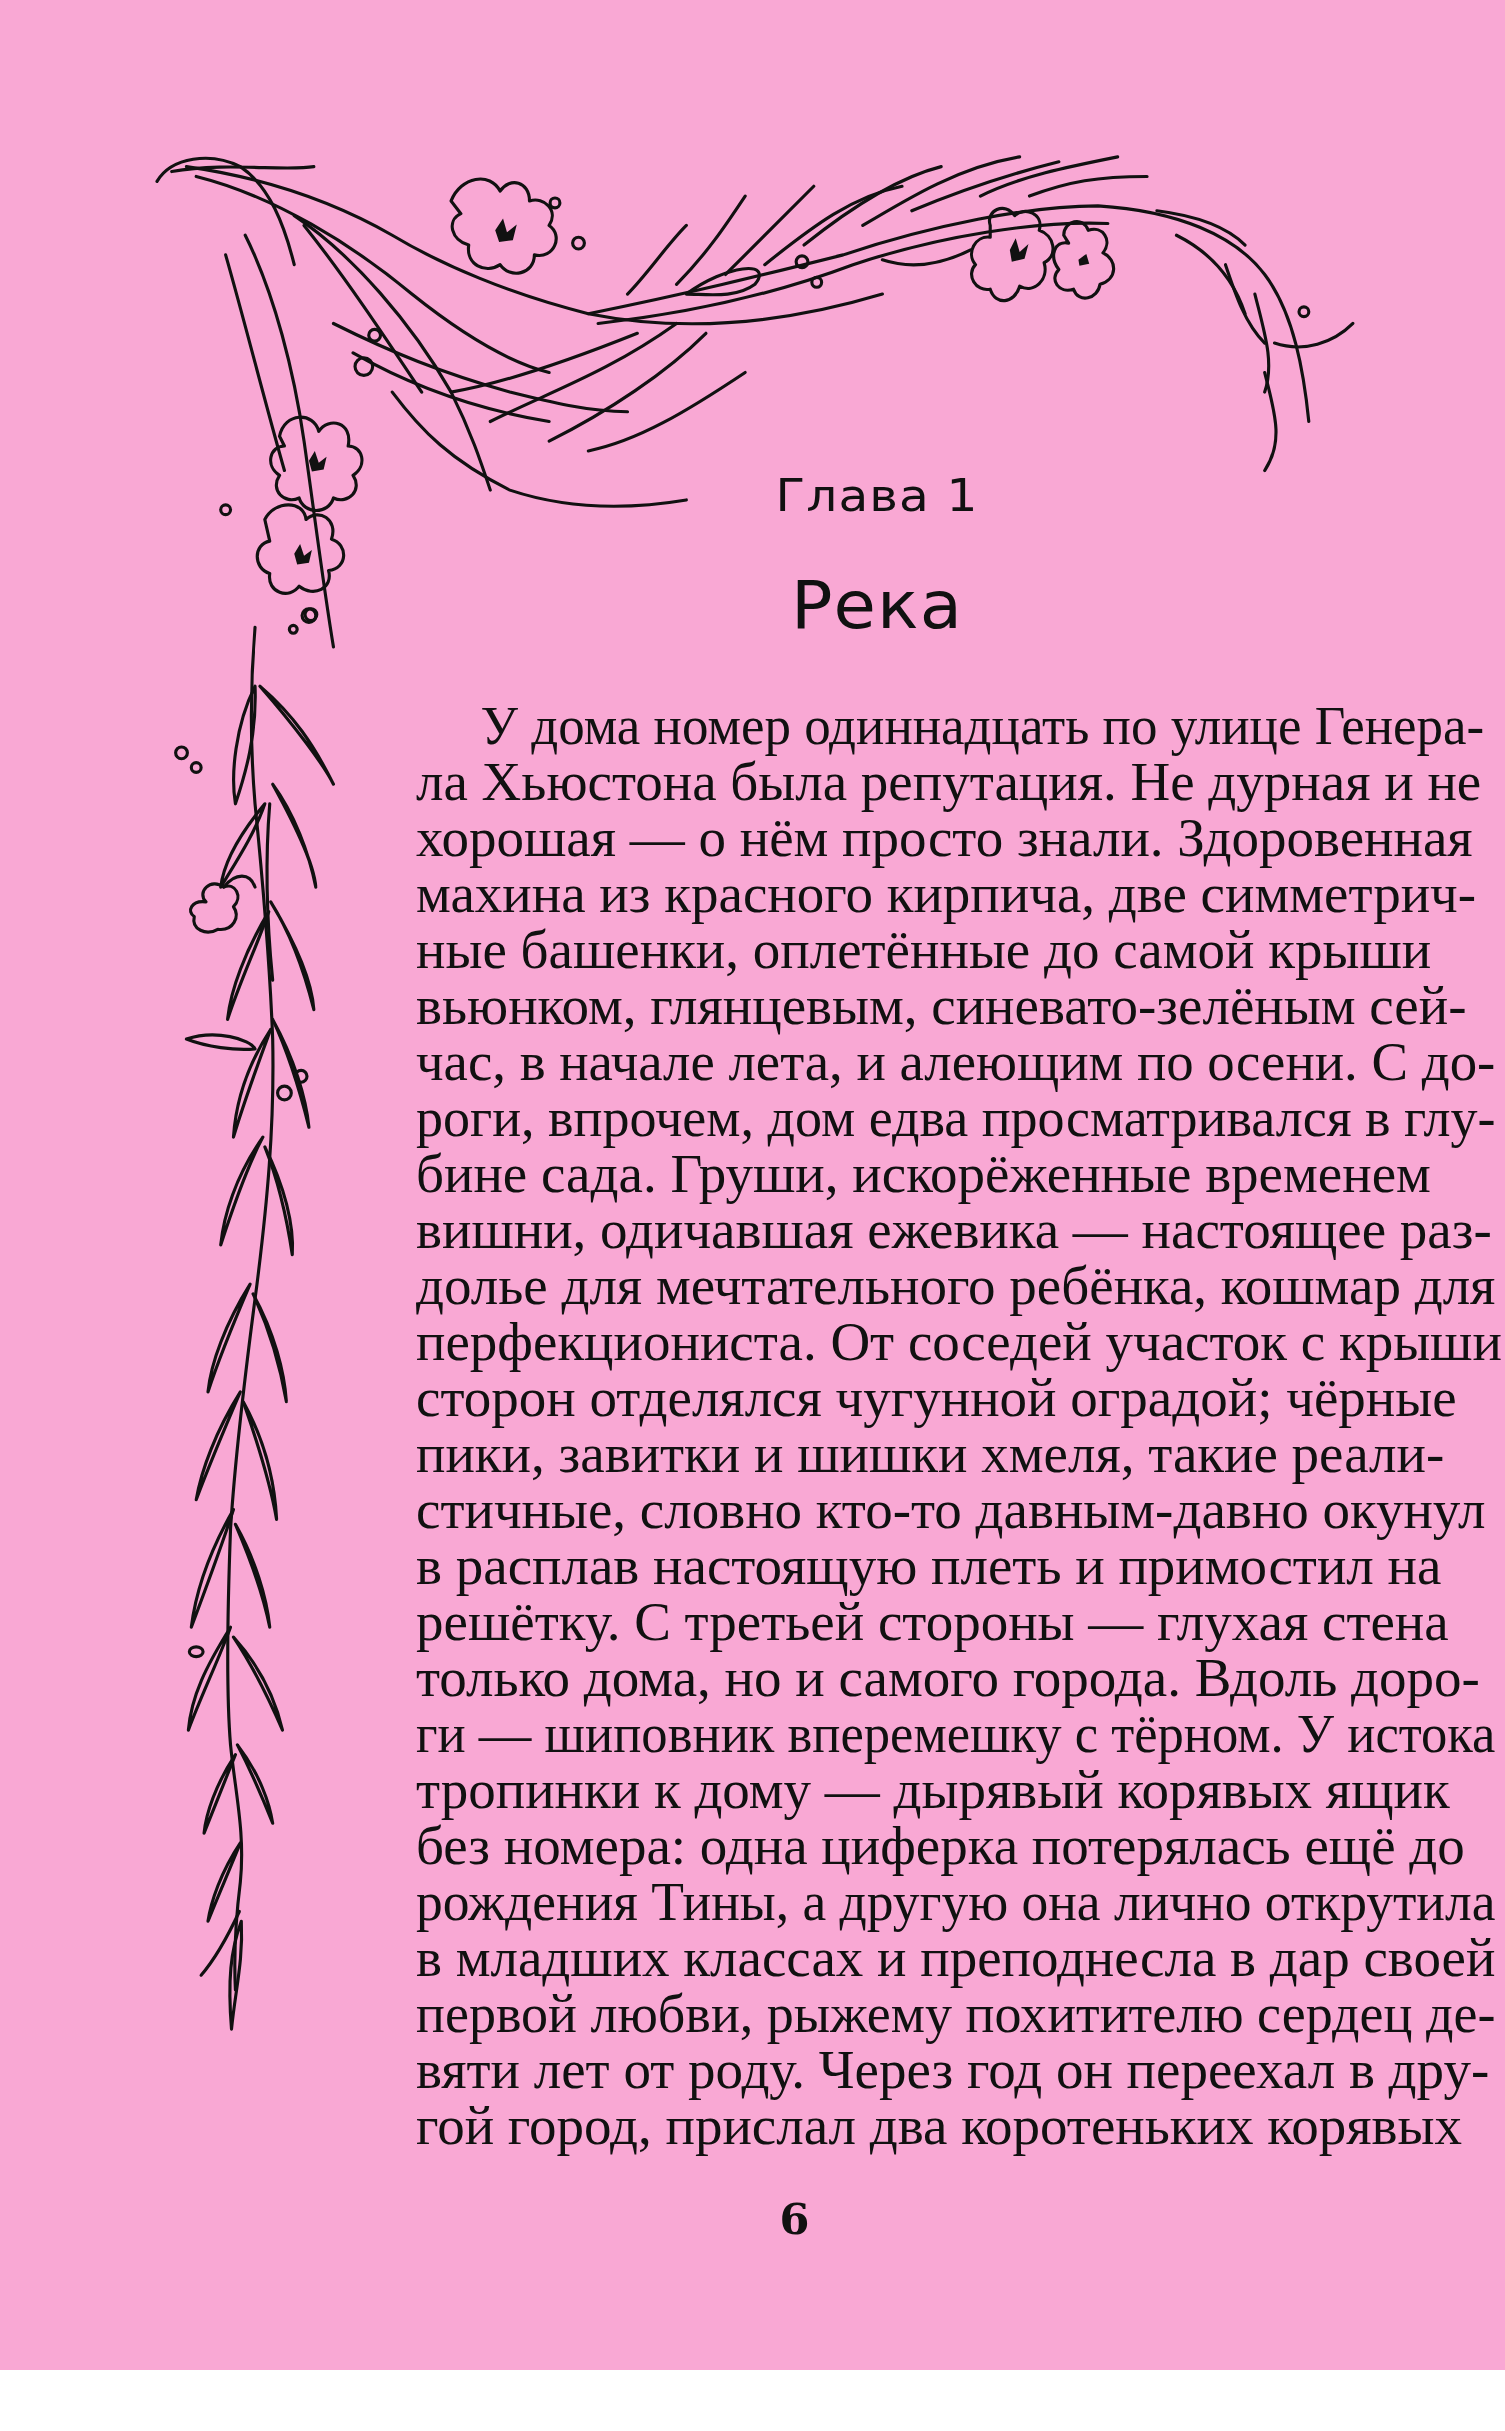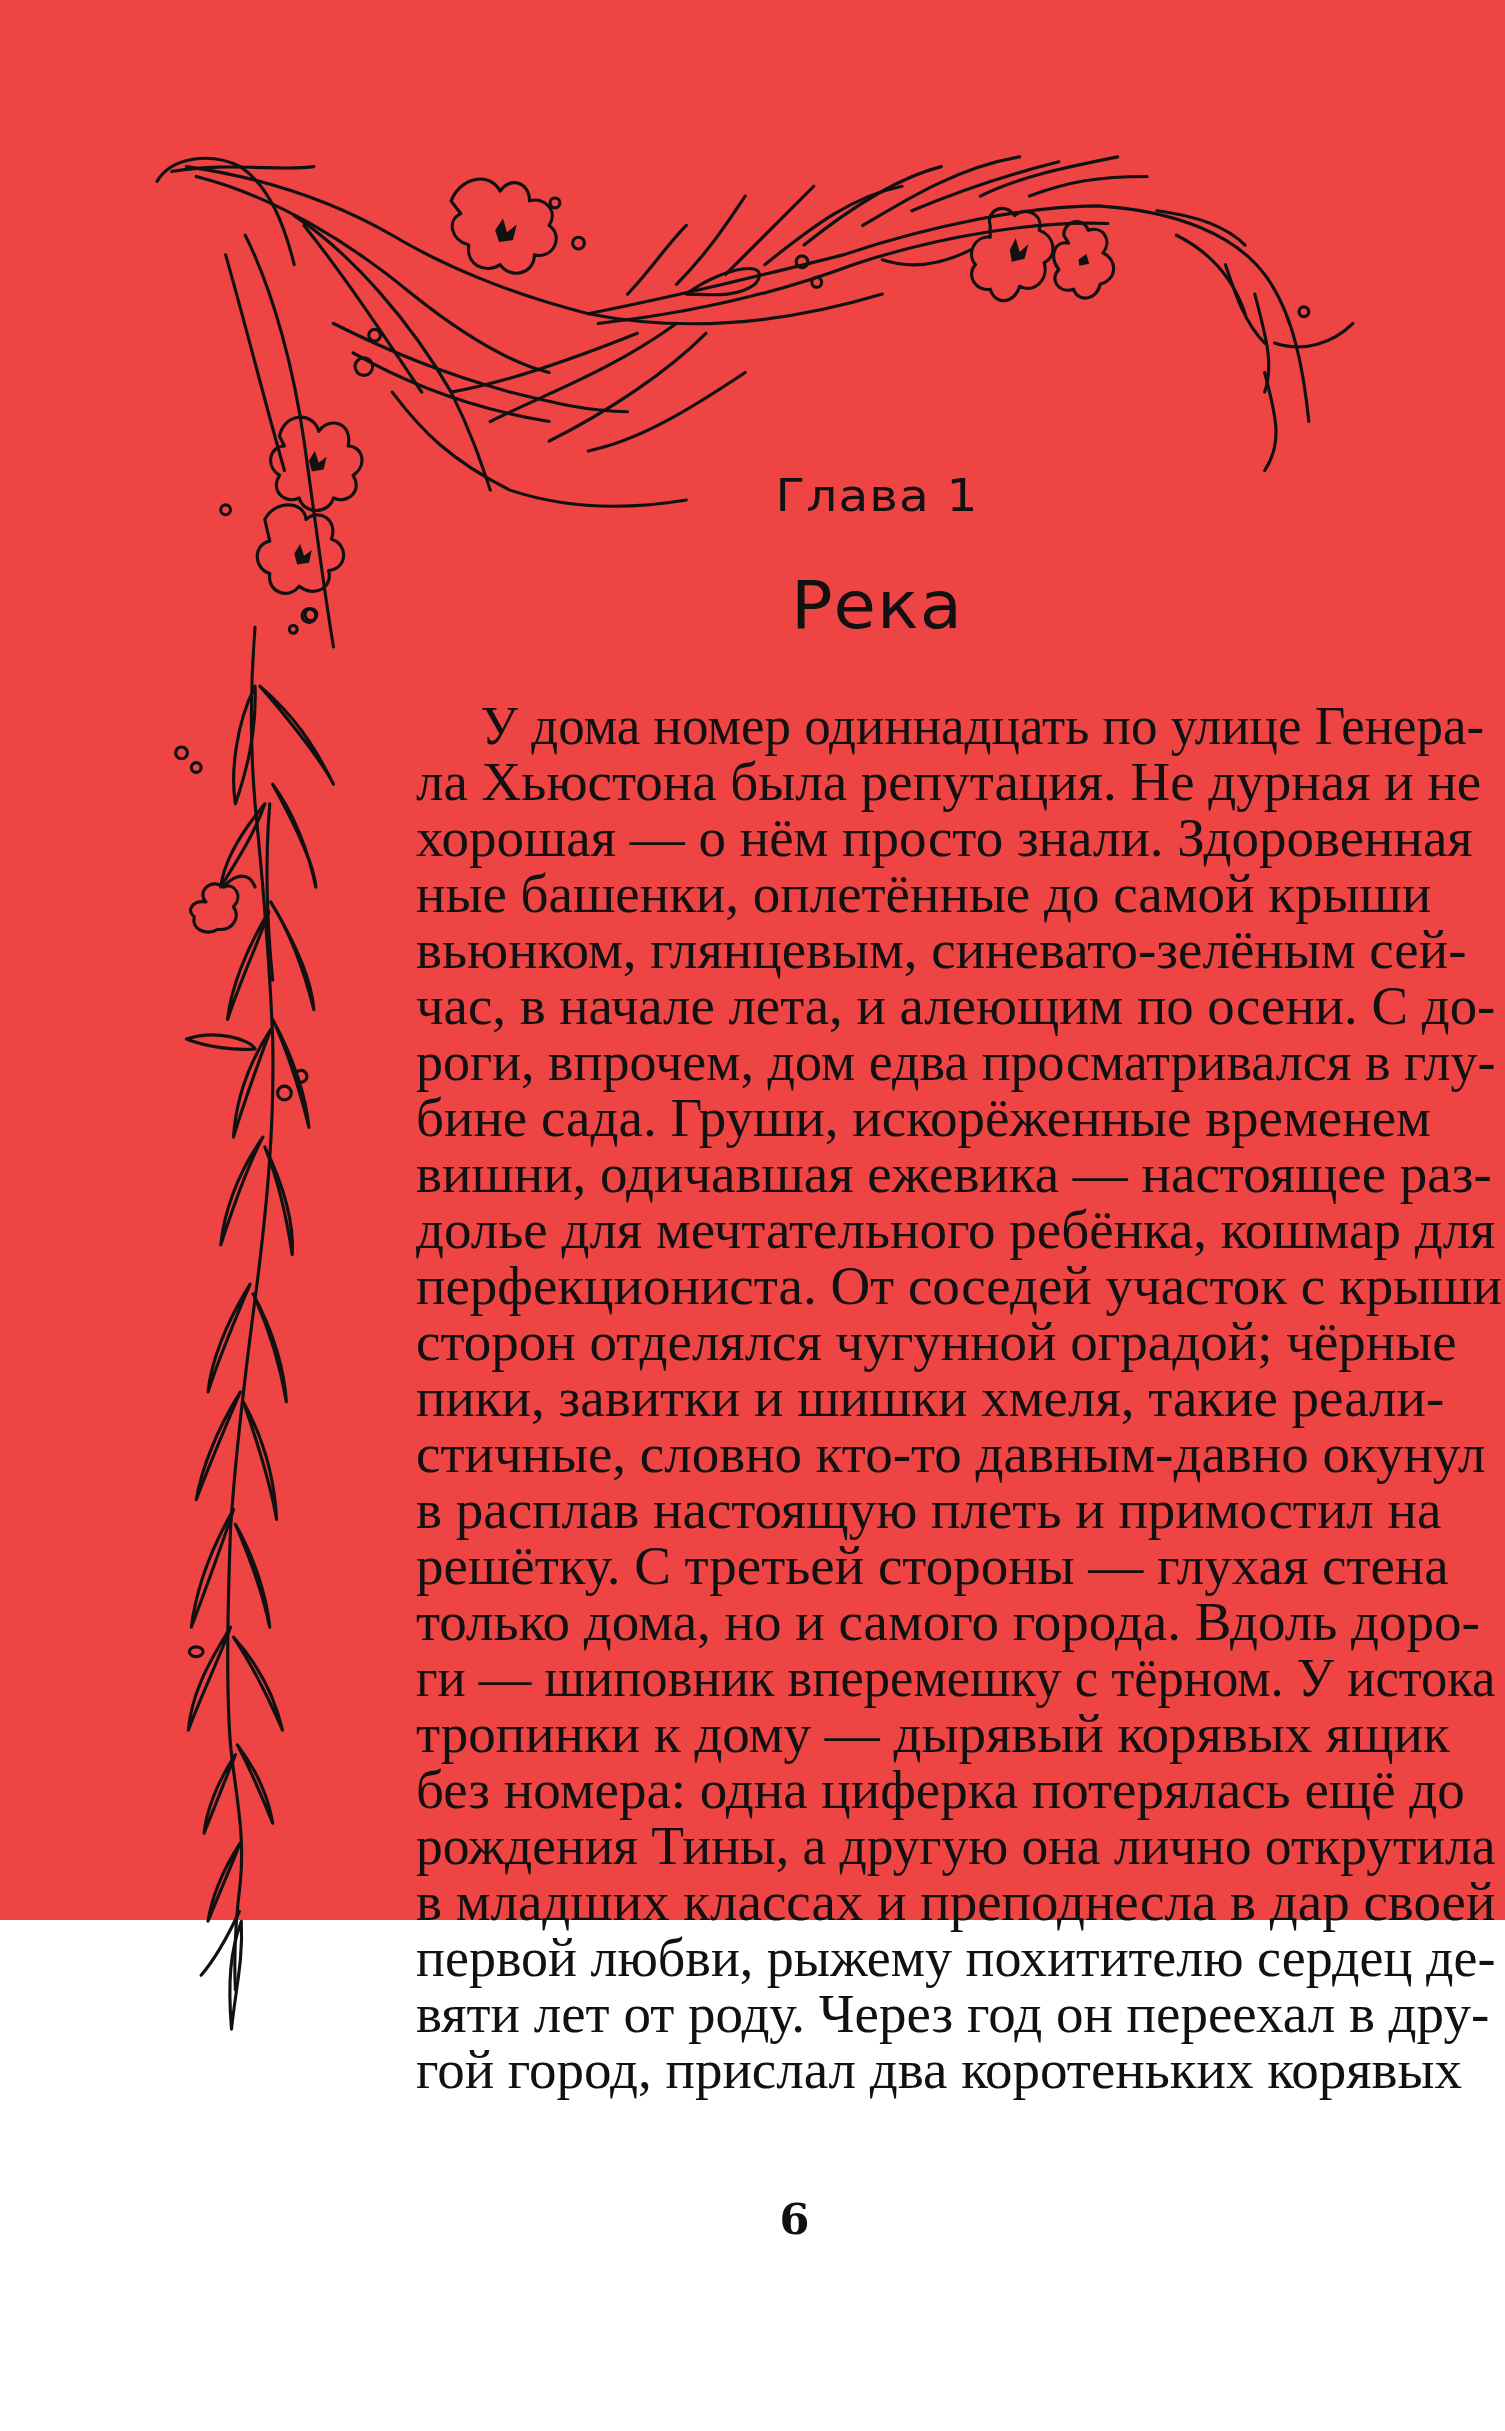--- a/index.html
+++ b/index.html
@@ -11,22 +11,22 @@
       width: 1506px;
       height: 2432px;
       position: relative;
       overflow: hidden;
       color: #111111;
     }
     .page {
       position: absolute;
       left: 0; top: 0;
       width: 1506px;
-      height: 1920px;
-      background: #ef4444;
+      height: 2370px;
+      background: #f9a8d4;
     }
     .ornament {
       position: absolute;
       left: 0; top: 0;
       width: 1506px;
       height: 2432px;
       pointer-events: none;
     }
     .ornament path, .ornament ellipse, .ornament circle {
       fill: none;
@@ -194,20 +194,21 @@
     <ellipse cx="200" cy="1685" rx="7" ry="5"></ellipse>
   </svg>
 
   <div class="heading chapter-label">Глава 1</div>
   <div class="heading chapter-title">Река</div>
 
   <div class="body-text">
     <span class="line indent" style="width: 959px; transform: scaleX(0.963); padding-left: 67px;">У дома номер одиннадцать по улице Генера-</span>
     <span class="line" style="width: 923px;">ла Хьюстона была репутация. Не дурная и не</span>
     <span class="line" style="width: 923px;">хорошая — о нём просто знали. Здоровенная</span>
+    <span class="line" style="width: 923px;">махина из красного кирпича, две симметрич-</span>
     <span class="line" style="width: 923px;">ные башенки, оплетённые до самой крыши</span>
     <span class="line" style="width: 923px;">вьюнком, глянцевым, синевато-зелёным сей-</span>
     <span class="line" style="width: 926px; transform: scaleX(0.9966); padding-left: 0px;">час, в начале лета, и алеющим по осени. С до-</span>
     <span class="line" style="width: 940px; transform: scaleX(0.9822); padding-left: 0px;">роги, впрочем, дом едва просматривался в глу-</span>
     <span class="line" style="width: 923px;">бине сада. Груши, искорёженные временем</span>
     <span class="line" style="width: 923px;">вишни, одичавшая ежевика — настоящее раз-</span>
     <span class="line" style="width: 924px; transform: scaleX(0.9998); padding-left: 0px;">долье для мечтательного ребёнка, кошмар для</span>
     <span class="line" style="width: 923px;">перфекциониста. От соседей участок с крыши</span>
     <span class="line" style="width: 923px;">сторон отделялся чугунной оградой; чёрные</span>
     <span class="line" style="width: 923px;">пики, завитки и шишки хмеля, такие реали-</span>

